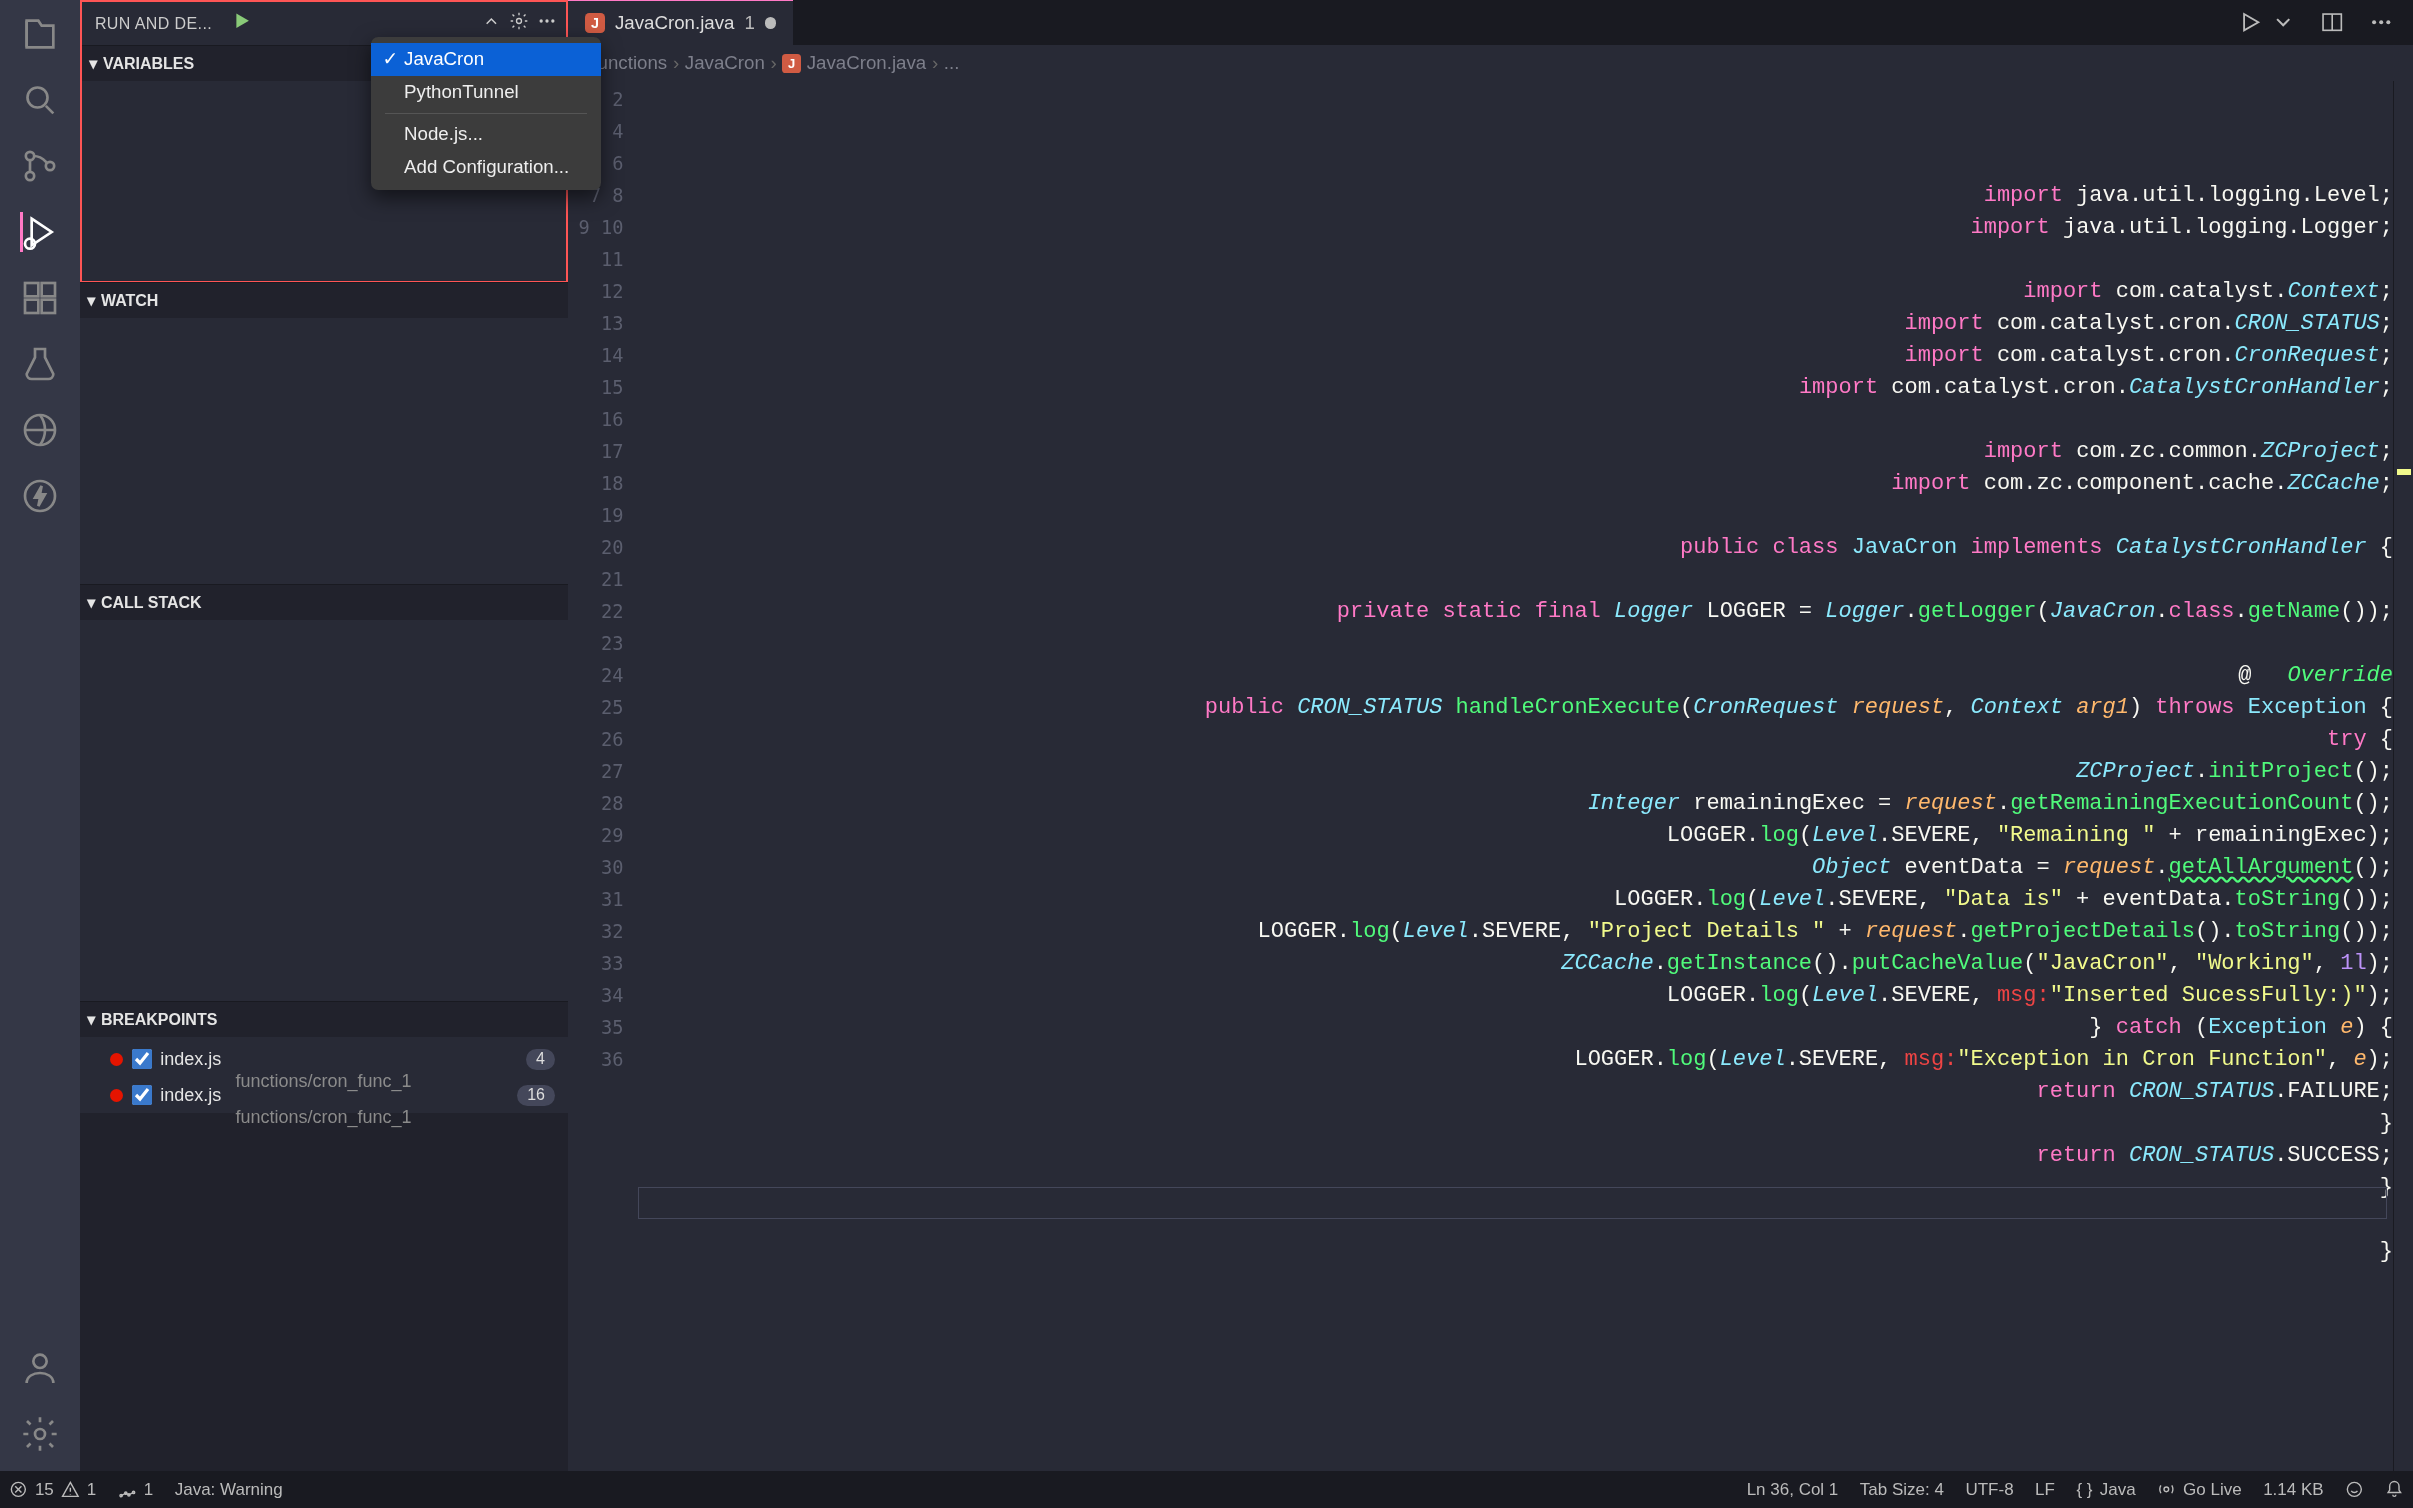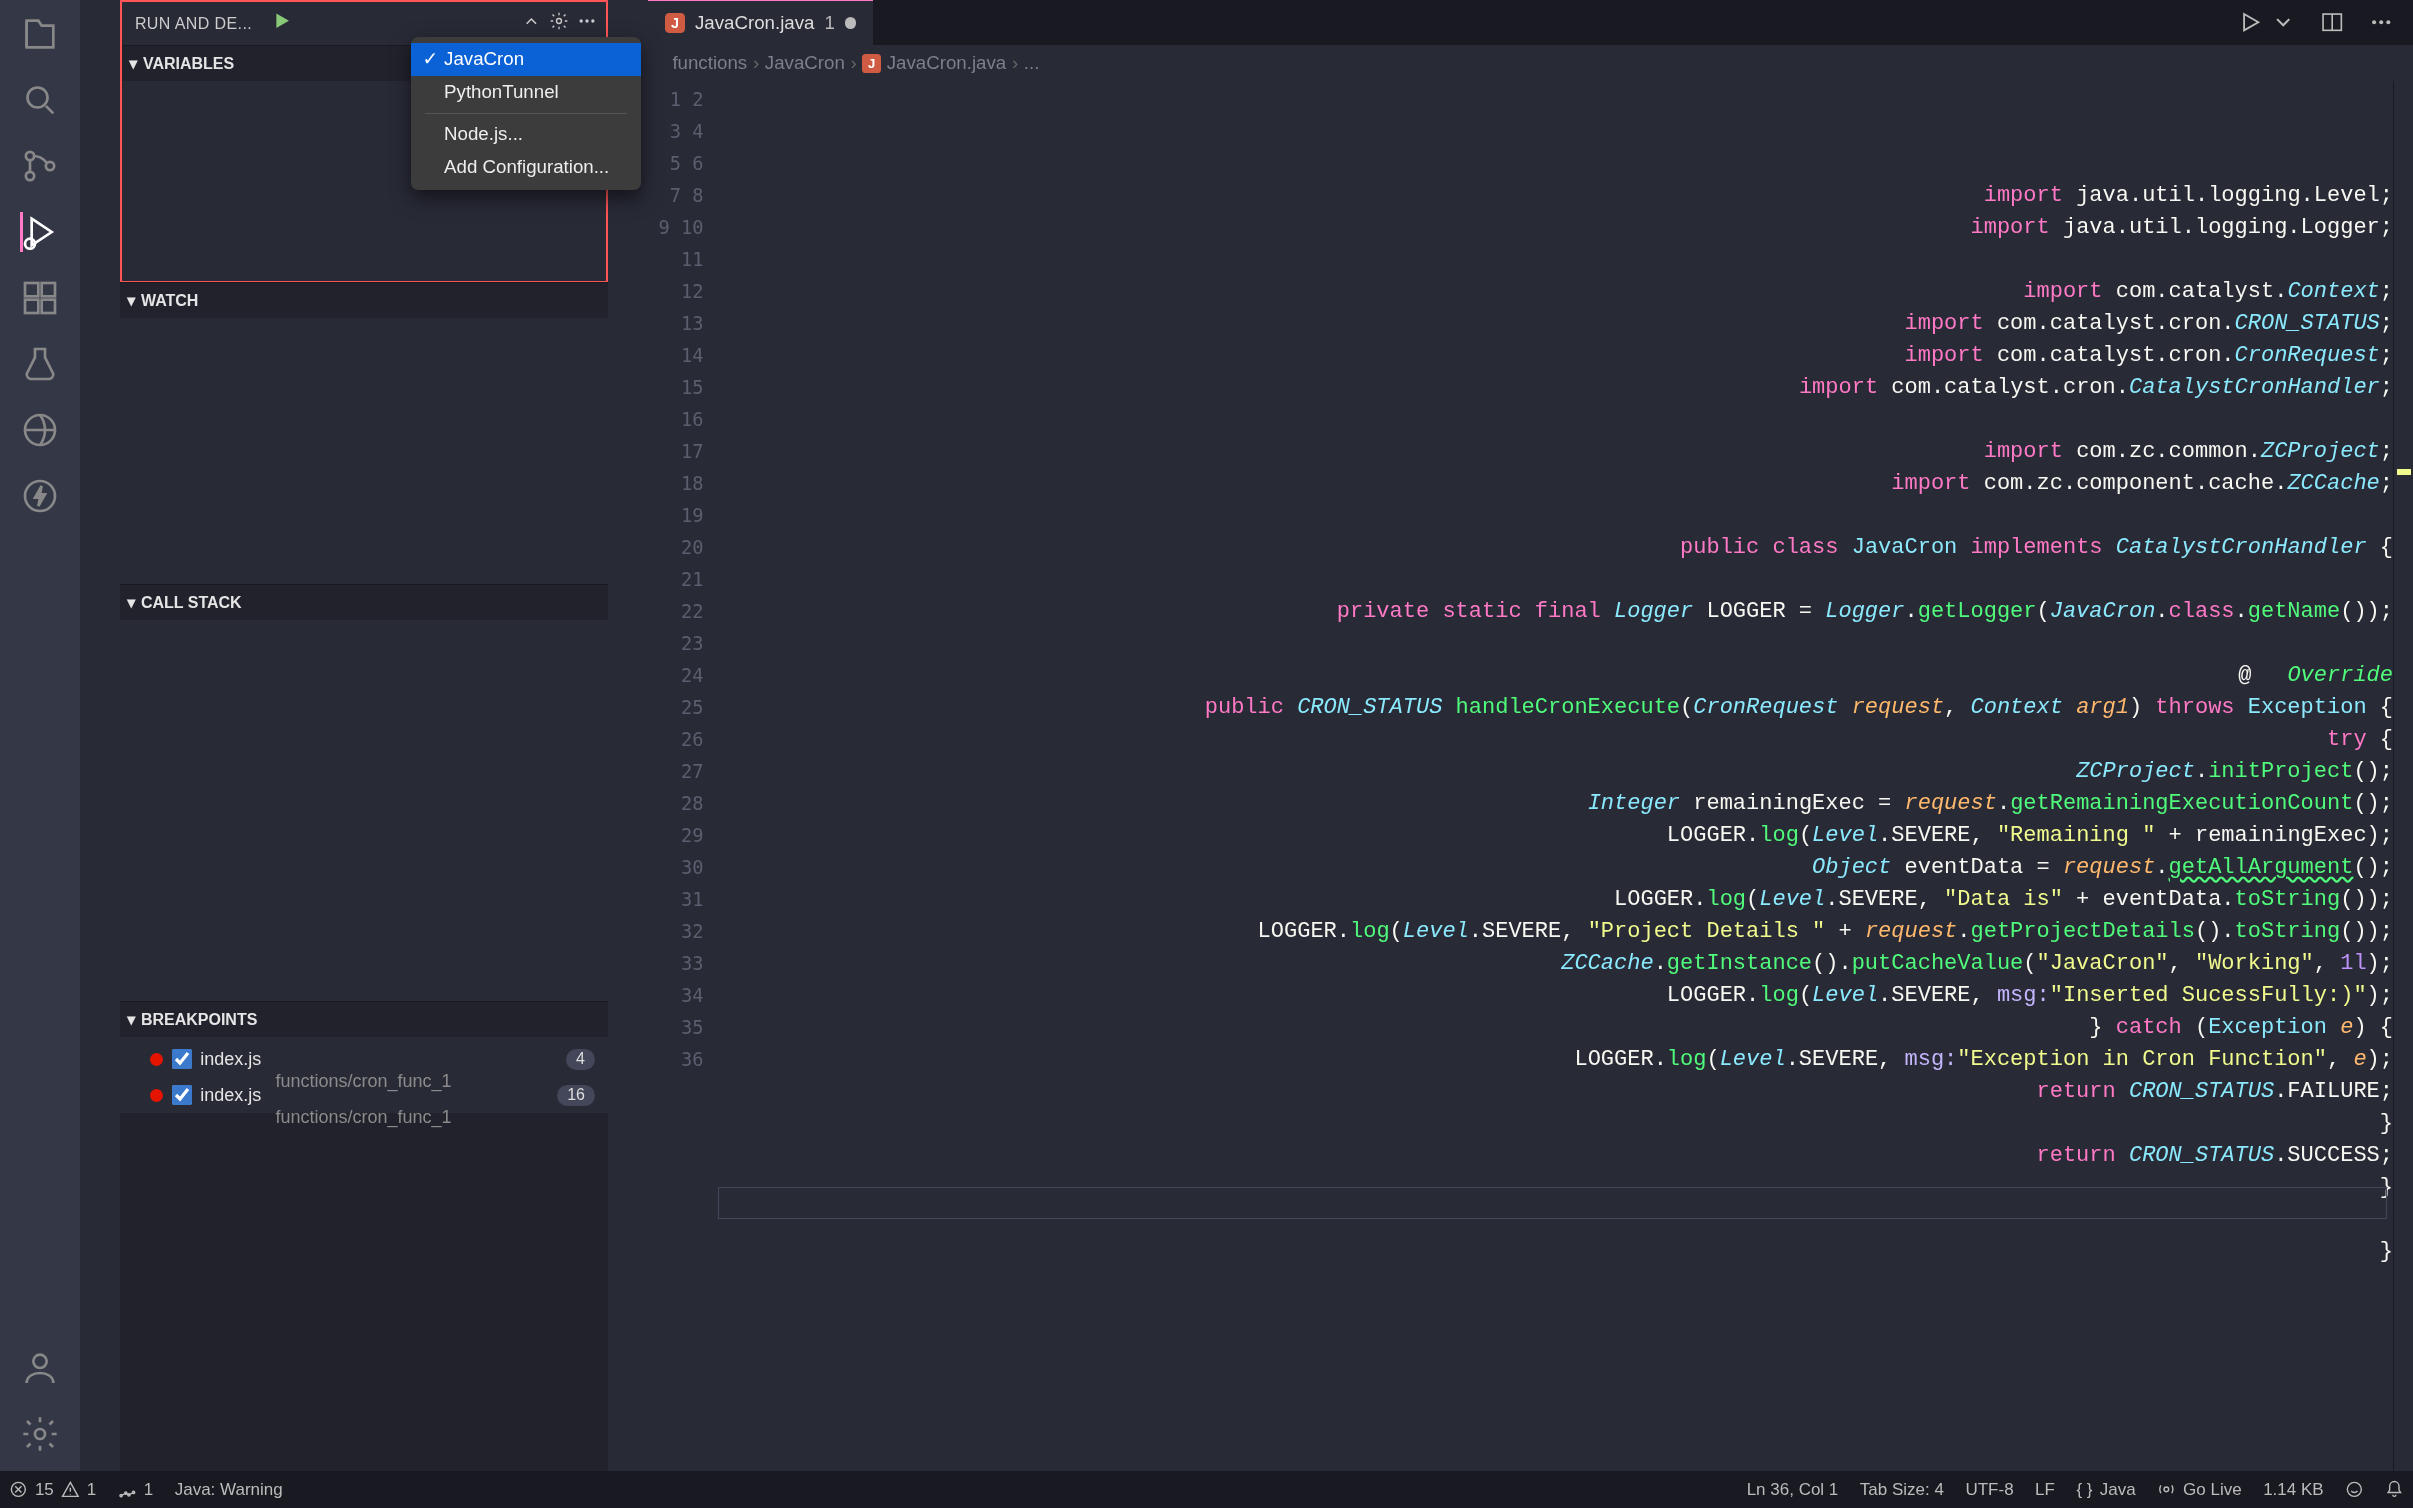--- a/index.html
+++ b/index.html
@@ -28,21 +28,21 @@
   .activitybar .spacer { flex: 1; }
   .activitybar .item svg { width: 40px; height: 40px; display:block; }
   .activitybar .item { color: #888; cursor: pointer; }
   .activitybar .item.active { color: #fff; }
   .activitybar .item.active::before {
     content: ""; position: absolute; left: 0; width: 2.9px; height: 40px;
     background: #ff79c6;
   }
 
   
-  .main-row { display: flex; flex: 1; min-height: 0; gap: 40px; }
+  .main-row { display: flex; flex: 1; min-height: 0; }
 
   
   .sidepanel {
     width: 488px;
     background: #21222c;
     display: flex;
     flex-direction: column;
     font-size: 18.7px;
     position: relative;
   }
@@ -175,21 +175,21 @@
   }
 
   .kw  { color: #ff79c6; }
   .pkg { color: #f8f8f2; }
   .typ { color: #8be9fd; font-style: italic; }
   .fn  { color: #50fa7b; }
   .str { color: #f1fa8c; }
   .num { color: #bd93f9; }
   .var { color: #ffb86c; font-style: italic; }
   .ann { color: #50fa7b; font-style: italic; margin-left: 36px; }
-  .hint{ color: #c4b5fd; }
+  .hint{ color: #ef4444; }
   .squig { text-decoration: underline wavy #50fa7b; text-underline-offset: 2.9px; }
   .overview {
     width: 20px; background: #282a36;
     position:relative; border-left:0.7px solid #191a21;
   }
   .overview .mark { position:absolute; left:2.9px; width:14.4px; height:5.7px; background:#f1fa8c; }
 
   
   .statusbar {
     height: 37px; background: #191a21; color: #bbb;

